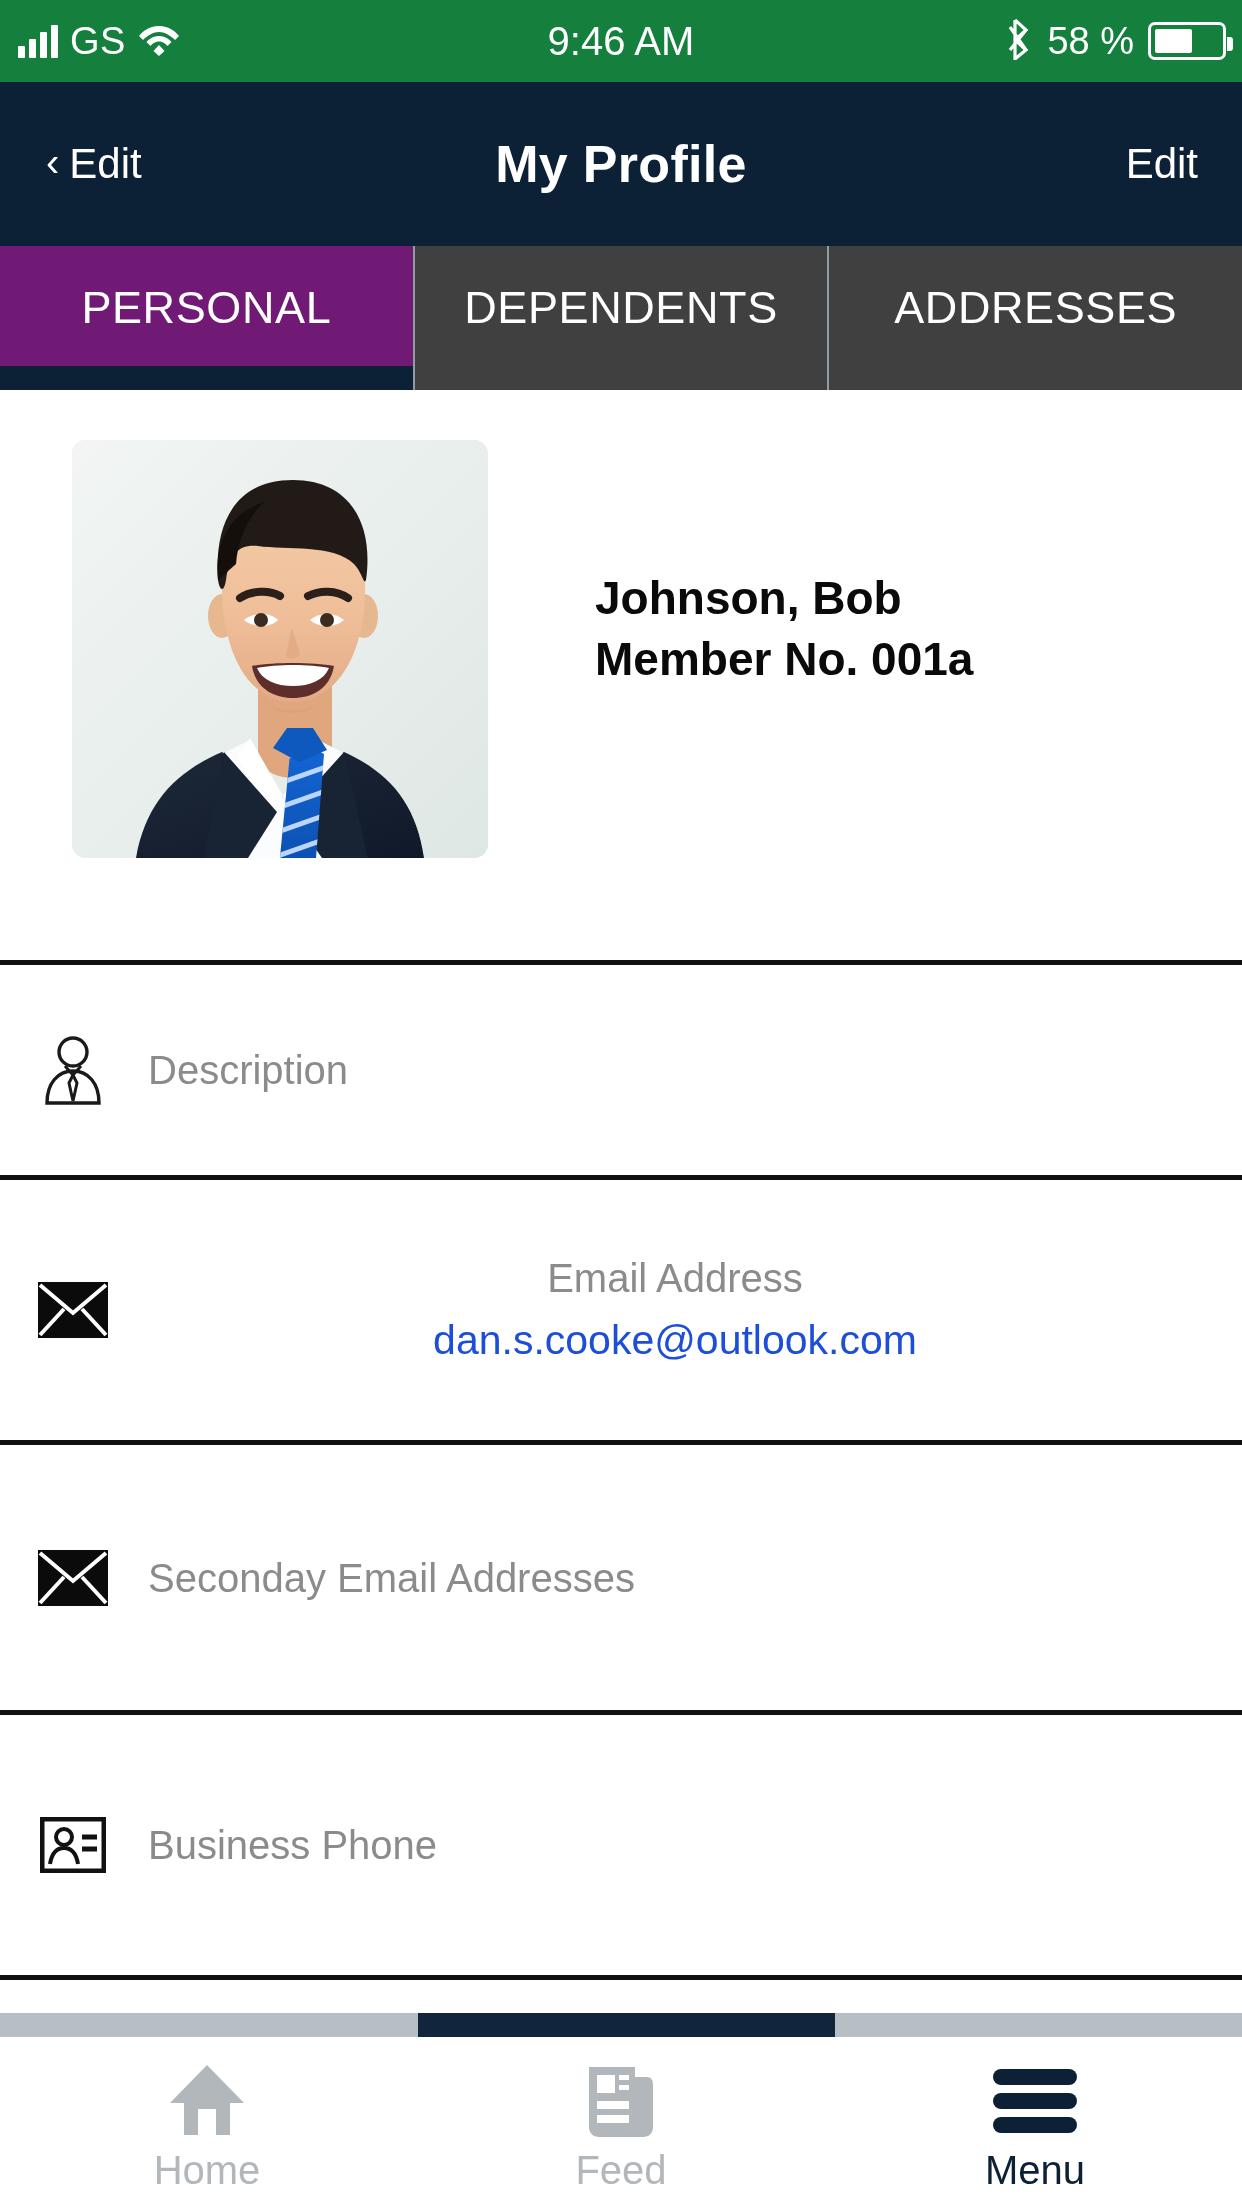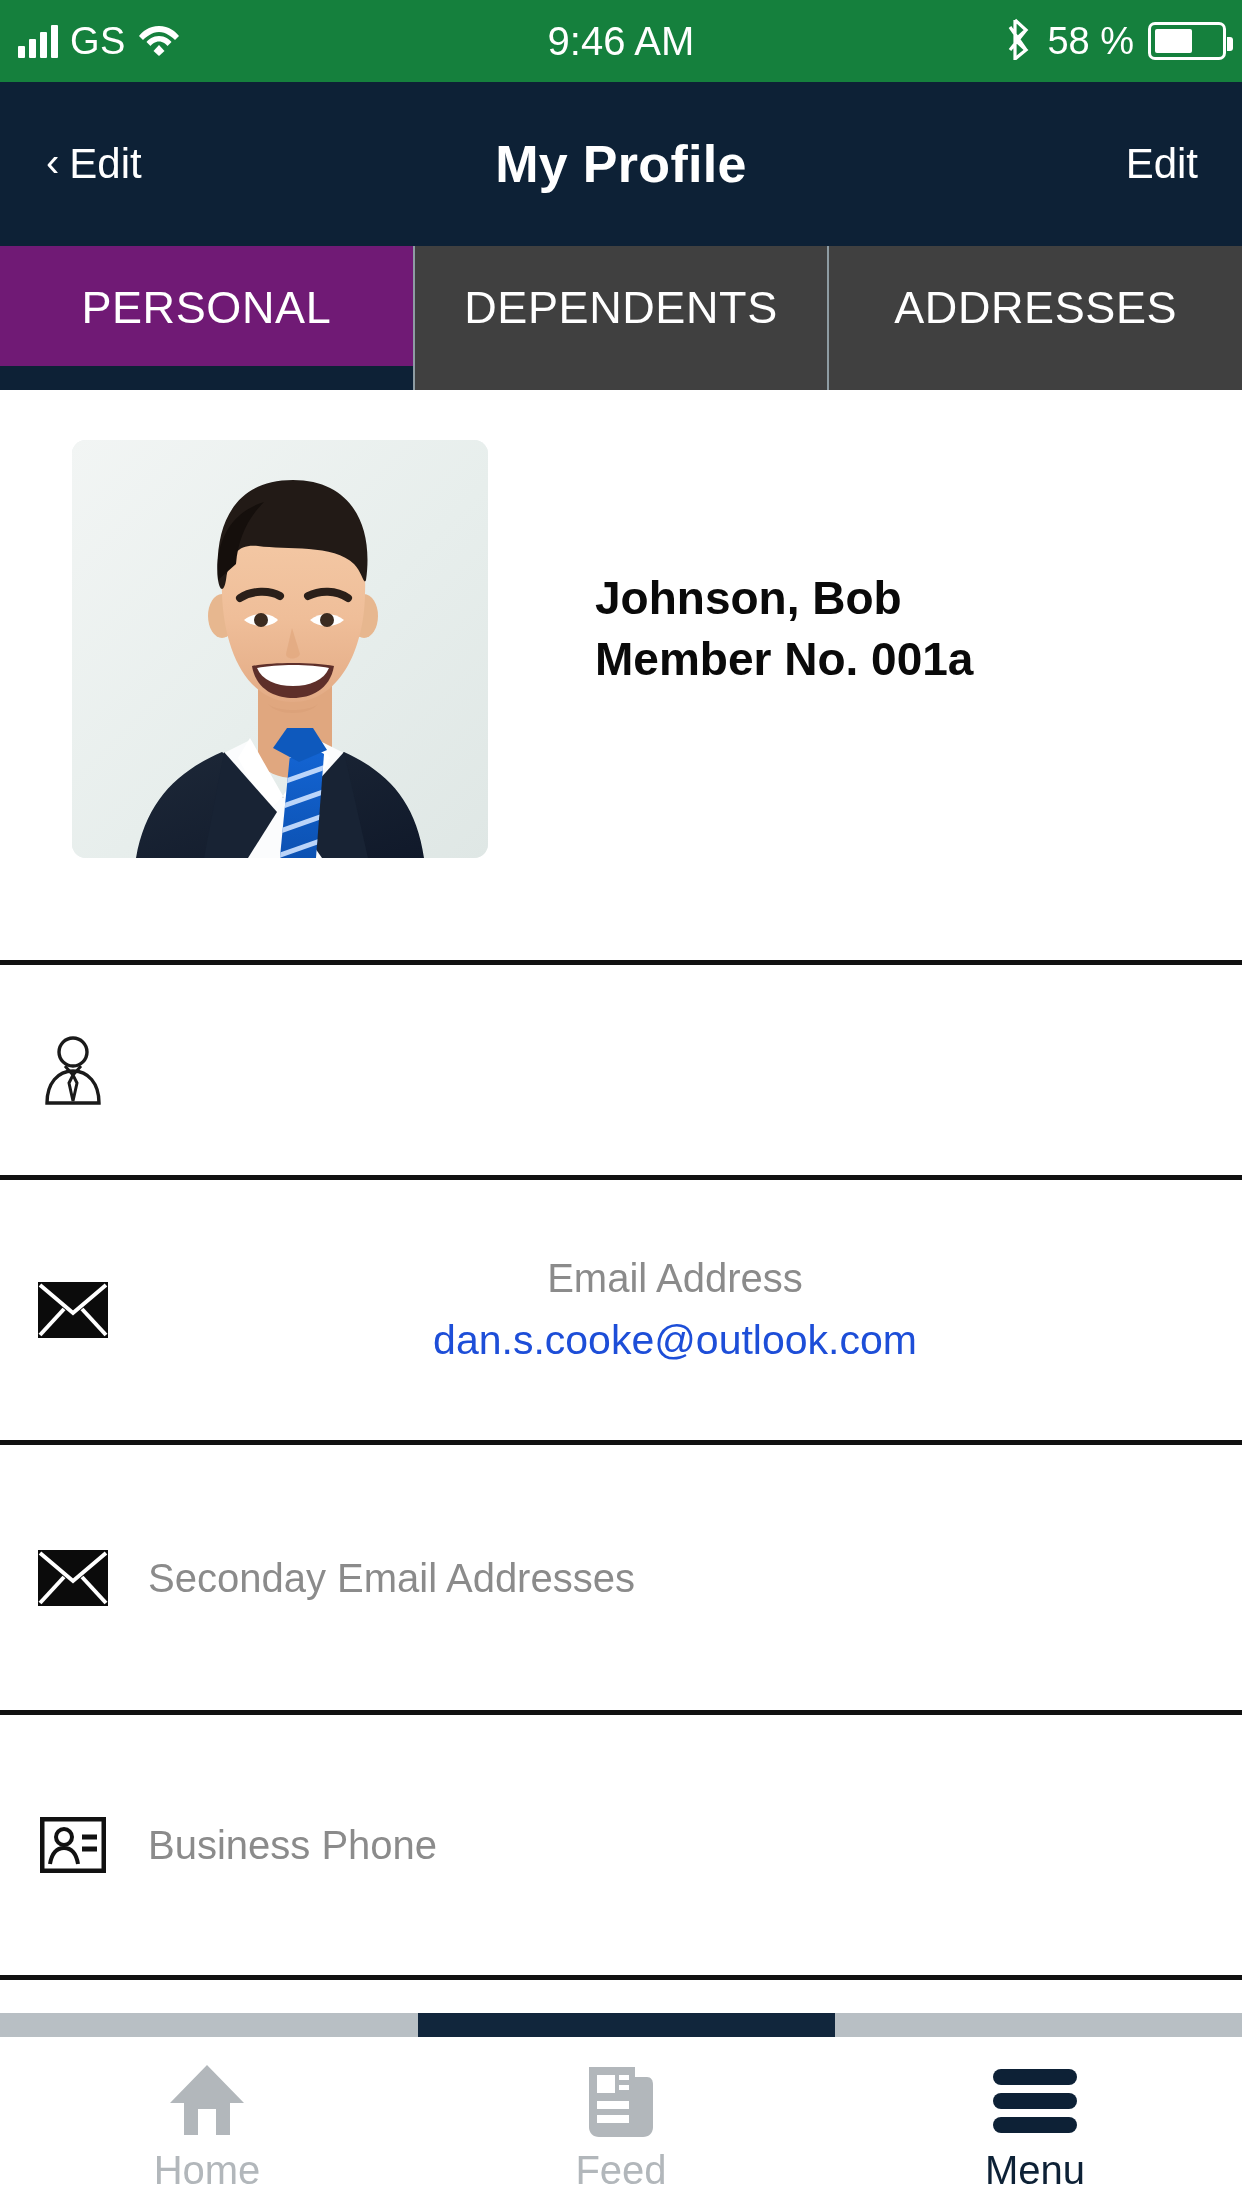--- a/index.html
+++ b/index.html
@@ -289,20 +289,23 @@
   <div class="divider"></div>
   <div class="row row-desc">
     <span class="row-icon">
       <svg width="64" height="70" viewBox="0 0 64 70">
         <circle cx="32" cy="17" r="14" fill="none" stroke="#1a1a1a" stroke-width="3.4"></circle>
         <path d="M6 68 C6 48 17 36 32 36 C47 36 58 48 58 68 Z" fill="none" stroke="#1a1a1a" stroke-width="3.4"></path>
         <path d="M24 31 L32 40 L40 31" fill="none" stroke="#1a1a1a" stroke-width="3"></path>
         <path d="M32 40 L28 48 L32 66 L36 48 Z" fill="none" stroke="#1a1a1a" stroke-width="3"></path>
       </svg>
     </span>
+    <span class="row-body">
+      <span class="row-label">Description</span>
+    </span>
   </div>
 
   <div class="divider"></div>
   <div class="row row-email">
     <span class="row-icon">
       <svg width="70" height="56" viewBox="0 0 70 56">
         <rect x="0" y="0" width="70" height="56" fill="#0b0b0b"></rect>
         <path d="M2 3 L35 31 L68 3" fill="none" stroke="#ffffff" stroke-width="4"></path>
         <path d="M2 53 L26 27" fill="none" stroke="#ffffff" stroke-width="4"></path>
         <path d="M68 53 L44 27" fill="none" stroke="#ffffff" stroke-width="4"></path>

